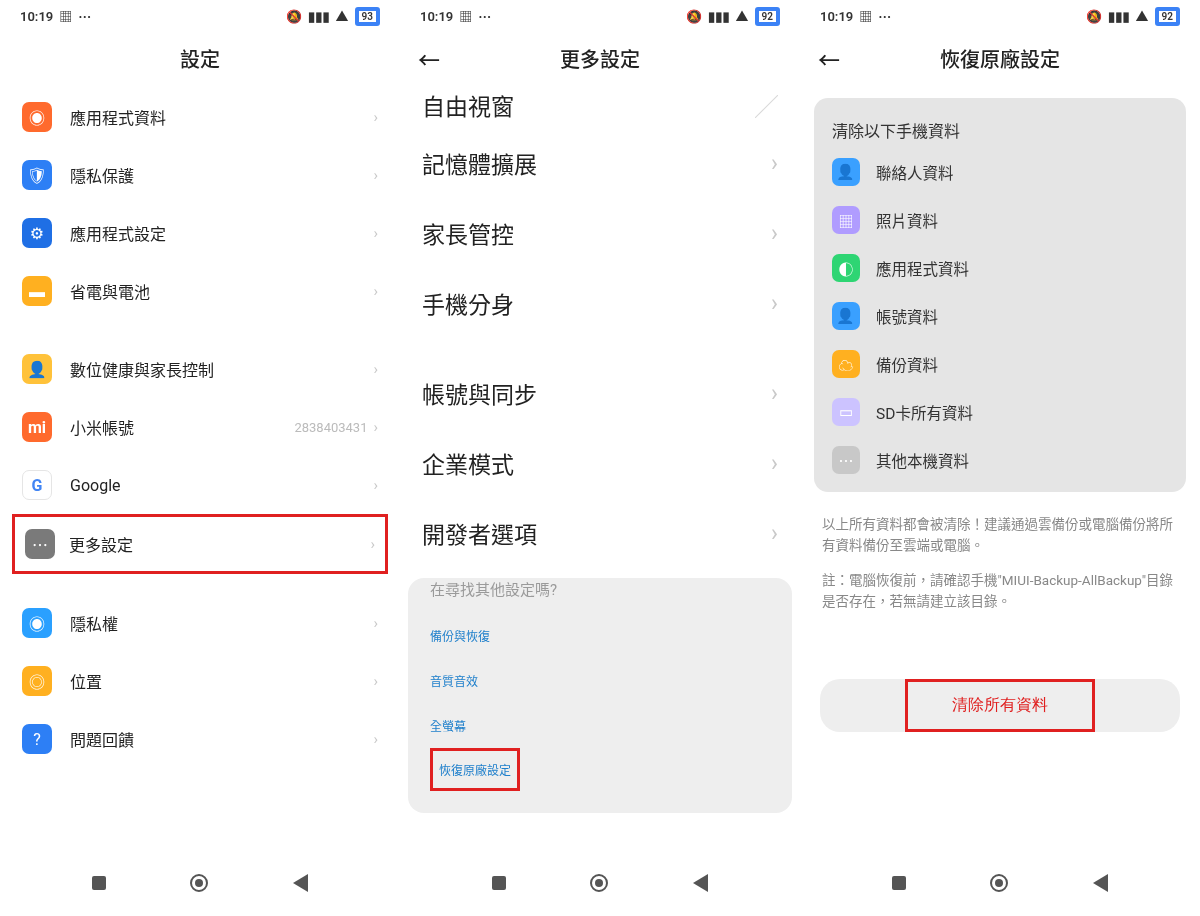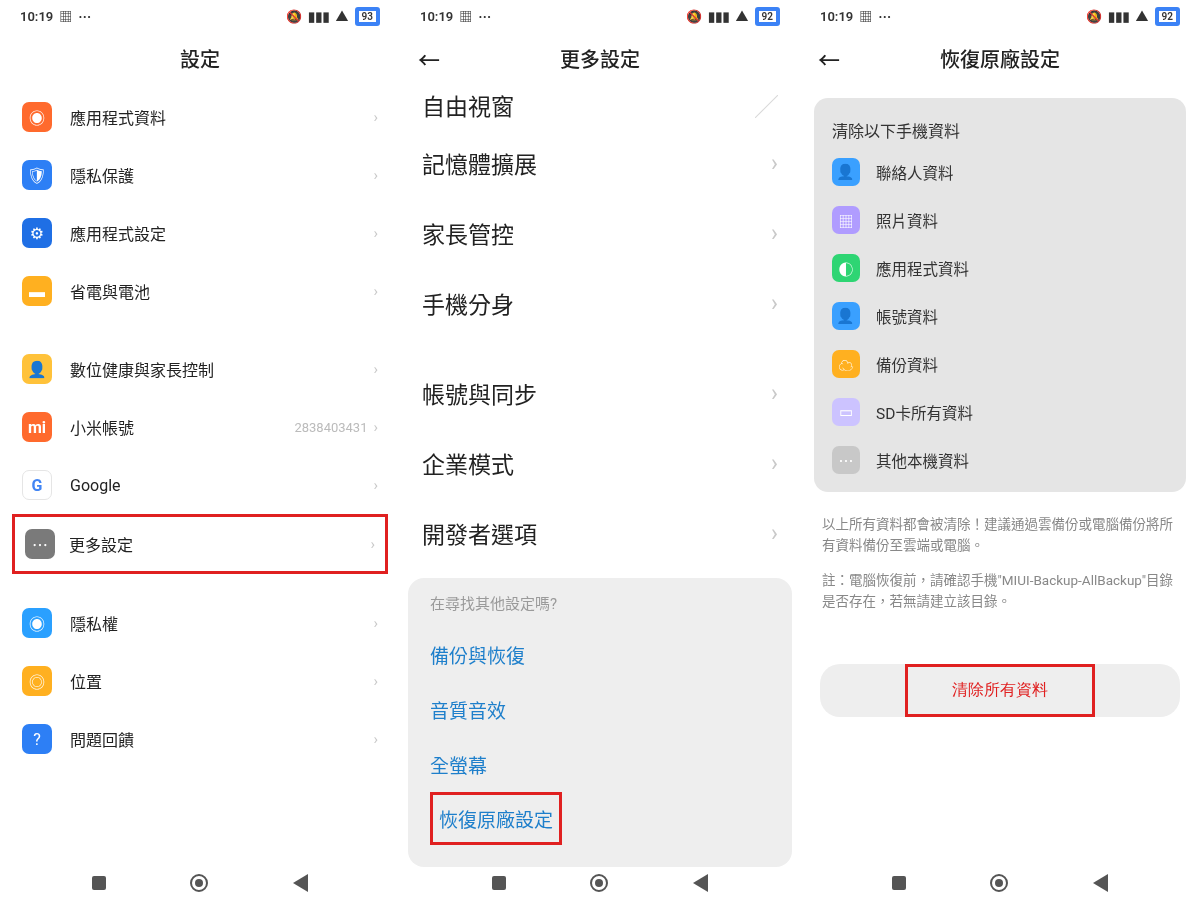--- a/index.html
+++ b/index.html
@@ -95,31 +95,31 @@
   .row2 {
     display:flex; align-items:center; justify-content:space-between;
     padding: 18px 22px;
     font-size: 23px;
     color:#222;
     cursor:pointer;
   }
   .row2 .chev { color:#c9c9c9;}
   .search-section {
     background:#eeeeee;
-    padding: 14px 22px 22px;
+    padding: 0 22px 22px;
     border-radius: 16px;
     margin: 10px 8px 0;
   }
   .search-section .q {
     color:#9a9a9a; font-size: 15px; margin-bottom: 14px;
   }
   .blue-link {
     display:block;
     color:#1e7fcb;
-    font-size: 19px;
+    font-size: 12px;
     padding: 14px 0;
     cursor:pointer;
   }
   .hl-box {
     border:3px solid #e02020;
     padding: 6px 4px;
     display:inline-block;
   }
   
   .card {
@@ -144,21 +144,21 @@
     display:flex; align-items:center; justify-content:center; color:#fff;
     font-size:15px;
   }
   .info-text {
     padding: 12px 22px;
     font-size: 13.5px;
     color:#888;
     line-height: 1.55;
   }
   .erase-btn-wrap {
-    margin-top: 40px;
+    margin-top: 55px;
     padding: 0 20px 14px;
   }
   .erase-btn {
     width:100%;
     background:#eeeeee;
     border:none;
     border-radius: 20px;
     padding: 16px 0;
     font-size: 16px;
     color:#e02020;

